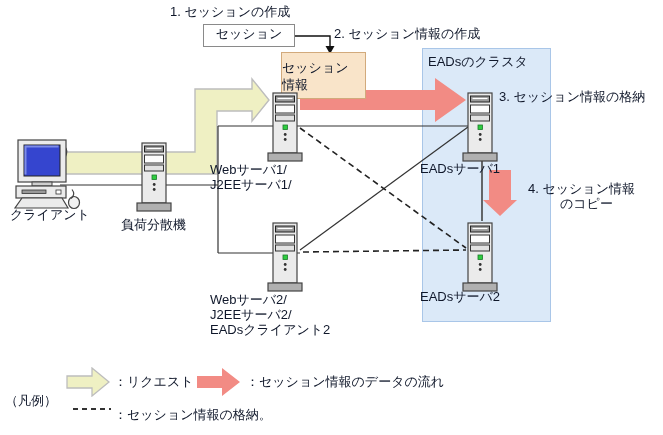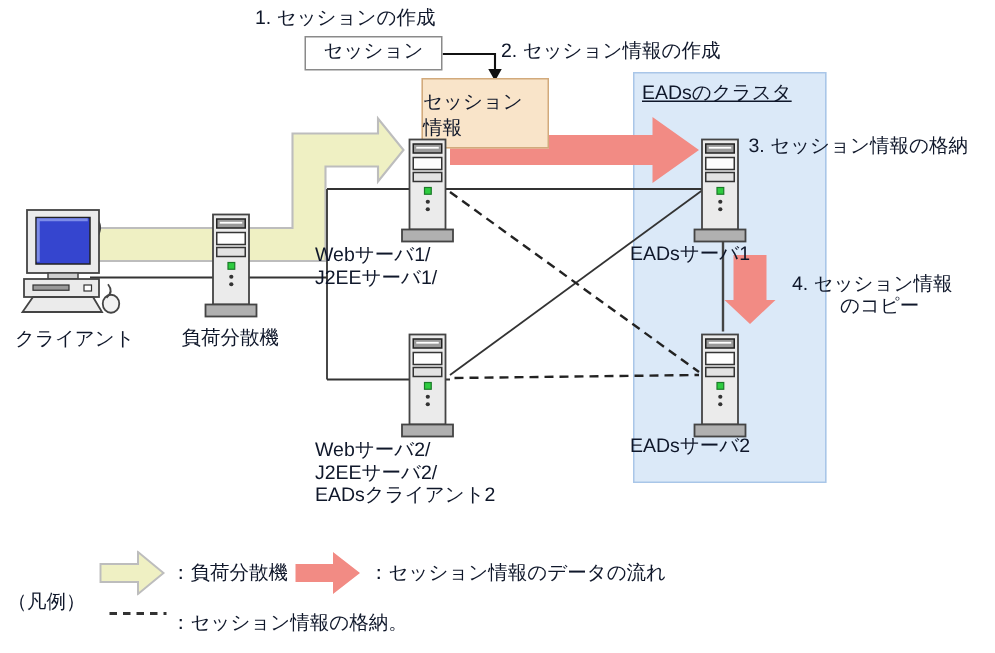--- a/index.html
+++ b/index.html
@@ -15,25 +15,25 @@
   #session-info-box{left:281px;top:52px;width:85px;height:47px;flex-direction:column;line-height:17px;
        background:var(--session_info_bg,#f9e4c9);border:1px solid var(--session_info_border,#d2aa7c);z-index:2;}
   #cluster{position:absolute;left:422px;top:48px;width:129px;height:274px;box-sizing:border-box;
        background:var(--cluster_bg,#dbe9f8);border:1px solid var(--cluster_border,#a9c6e8);z-index:0;}
   #lines-layer{z-index:1;}
   .lbl,.box{z-index:2;}
   #icons-layer{z-index:3;}
   .legend-glyph{position:absolute;z-index:2;}
   #step1{left:170px;top:4px;}
   #step2{left:334px;top:26px;}
-  #cluster-label{left:428px;top:54px;text-decoration:underline;}
+  #cluster-label{left:428px;top:54px;}
   #step3{left:499px;top:89px;}
   #step4a{left:528px;top:181px;}
   #step4b{left:560px;top:196px;}
-  #client-label{left:10px;top:218px;}
+  #client-label{left:10px;top:207px;}
   #lb-label{left:121px;top:217px;}
   #web1-label{left:210px;top:162px;width:150px;}
   #web2-label{left:210px;top:292px;width:150px;}
   #eads1-label{left:420px;top:161px;width:121px;}
   #eads2-label{left:420px;top:289px;width:121px;}
   #legend-title{left:5px;top:393px;}
   #legend-request{left:114px;top:374px;}
   #legend-flow{left:246px;top:374px;}
   #legend-dashed-label{left:114px;top:407px;}
   #legend-yellow{left:66px;top:367px;}
@@ -130,21 +130,21 @@
     <span>J2EEサーバ2/</span>
     <span>EADsクライアント2</span>
   </div>
   <div class="lbl center" id="eads1-label">EADsサーバ1</div>
   <div class="lbl center" id="eads2-label">EADsサーバ2</div>
 
   <div class="lbl" id="legend-title">（凡例）</div>
   <svg class="legend-glyph" id="legend-yellow" width="46" height="30">
     <polygon points="1,9 26,9 26,1 43,15 26,29 26,21 1,21" style="fill:var(--request_arrow,#eff0c3);stroke:var(--request_arrow_border,#bdbdbd);stroke-width:1.3"></polygon>
   </svg>
-  <div class="lbl" id="legend-request">：負荷分散機</div>
+  <div class="lbl" id="legend-request">：リクエスト</div>
   <svg class="legend-glyph" id="legend-red" width="46" height="30">
     <polygon points="1,9 26,9 26,1 44,15 26,29 26,21 1,21" style="fill:var(--flow_arrow,#f28b84)"></polygon>
   </svg>
   <div class="lbl" id="legend-flow">：セッション情報のデータの流れ</div>
   <svg class="legend-glyph" id="legend-dash" width="42" height="10">
     <line x1="1" y1="5" x2="39" y2="5" stroke="#333" stroke-width="2" stroke-dasharray="5,4"></line>
   </svg>
   <div class="lbl" id="legend-dashed-label">：セッション情報の格納。</div>
 
 </div>

